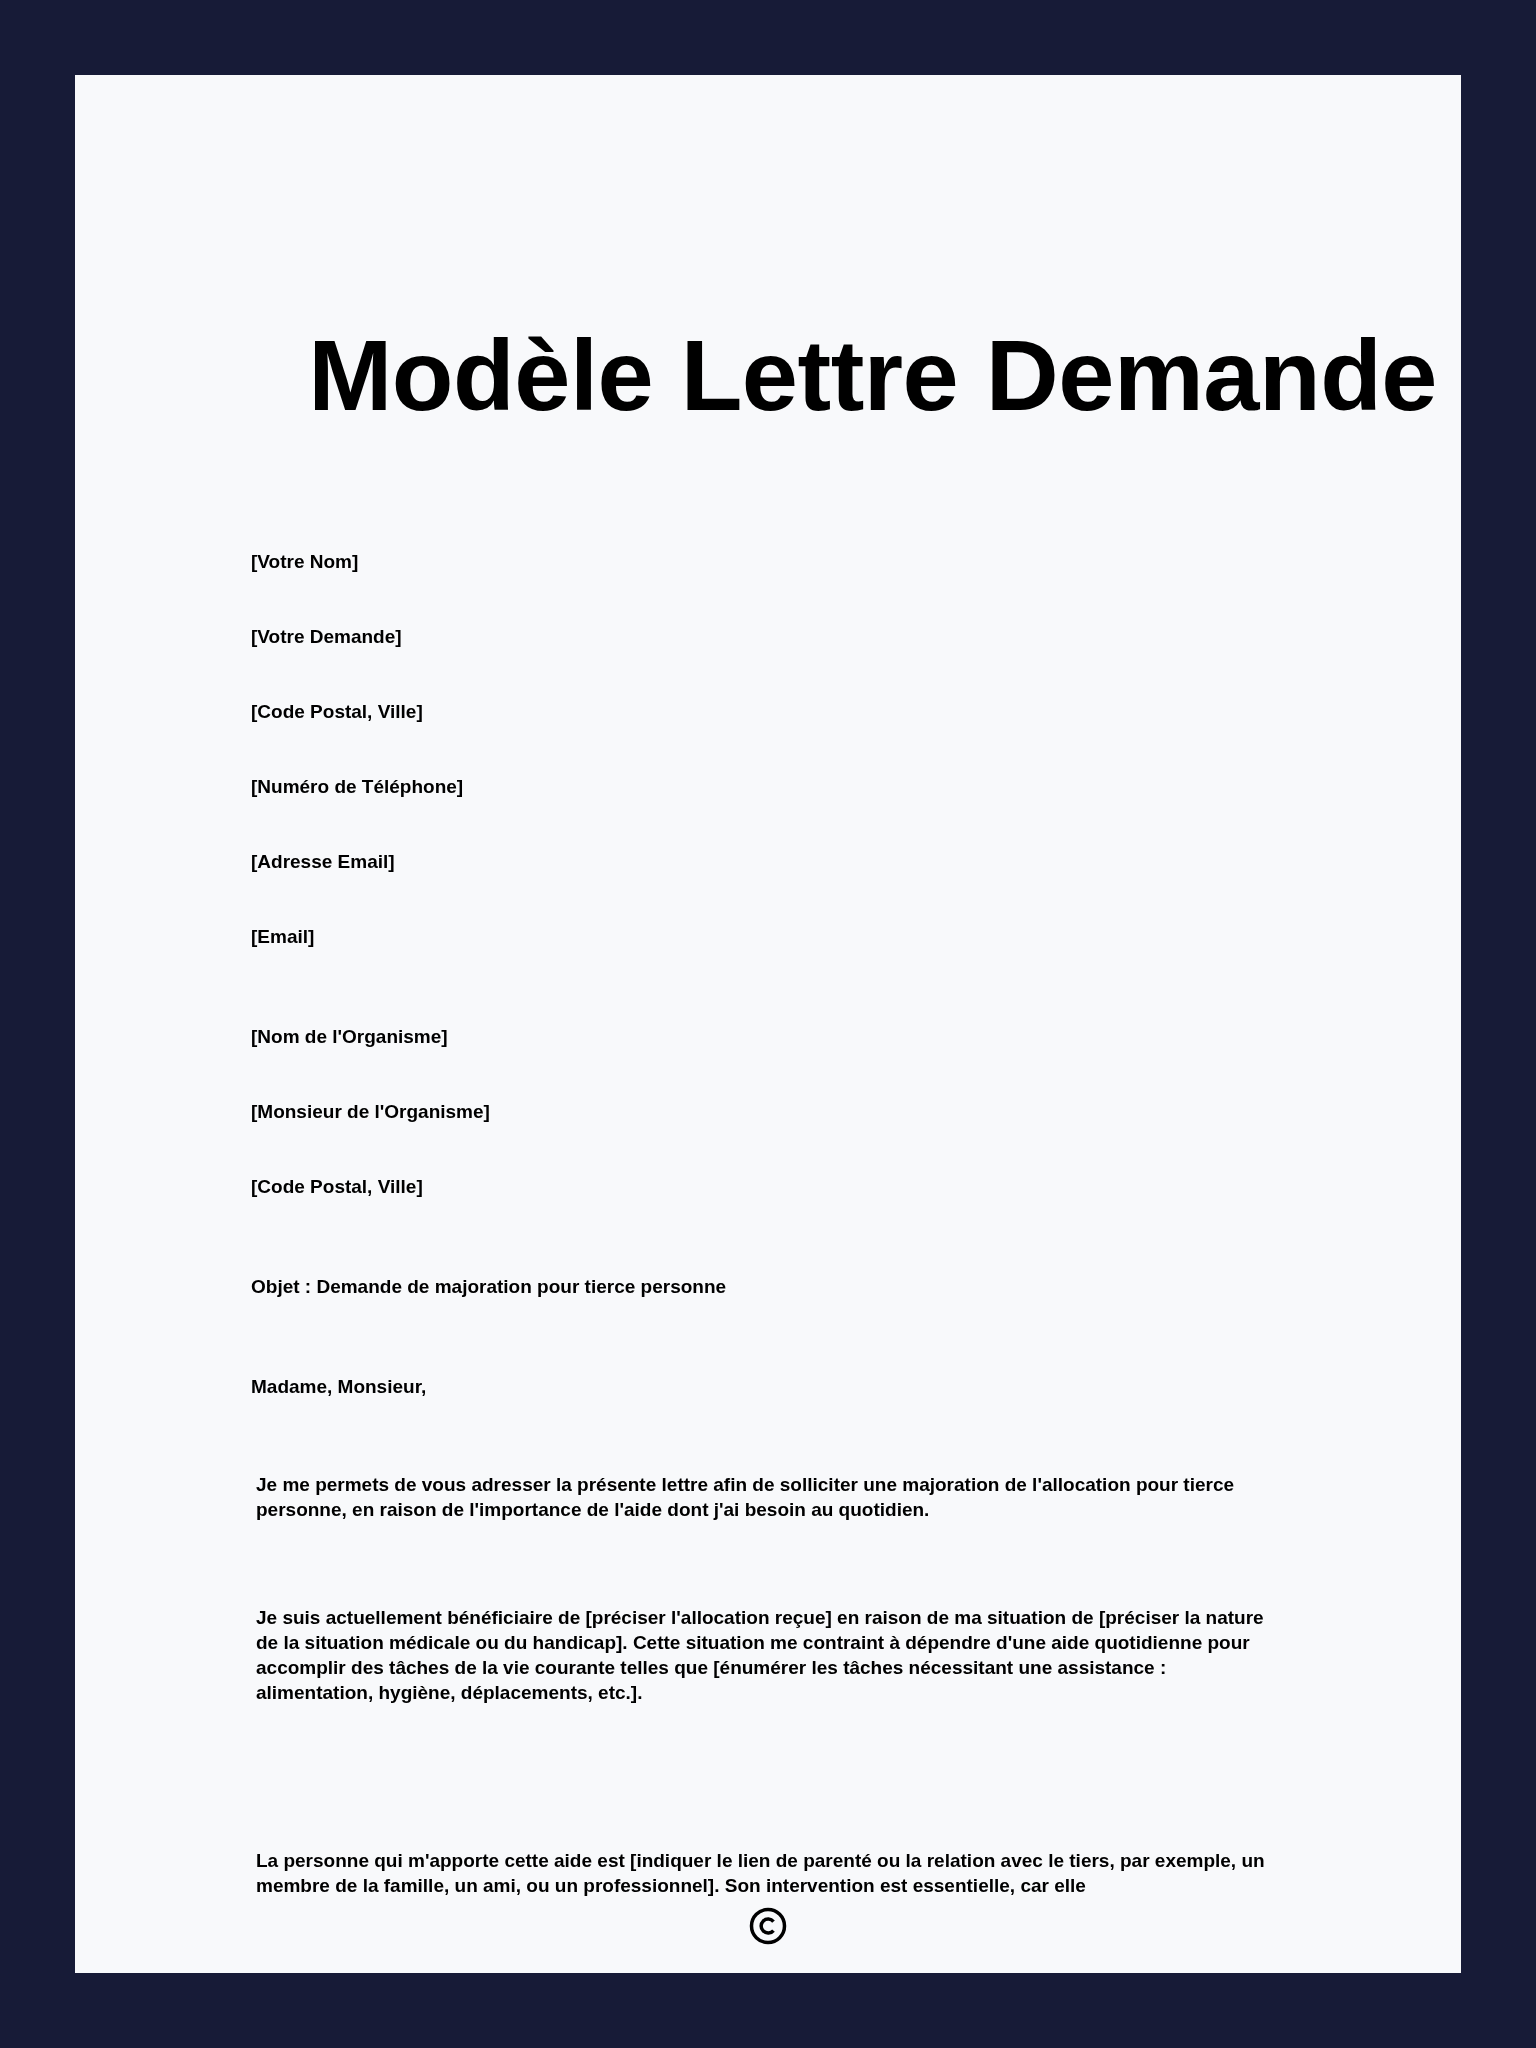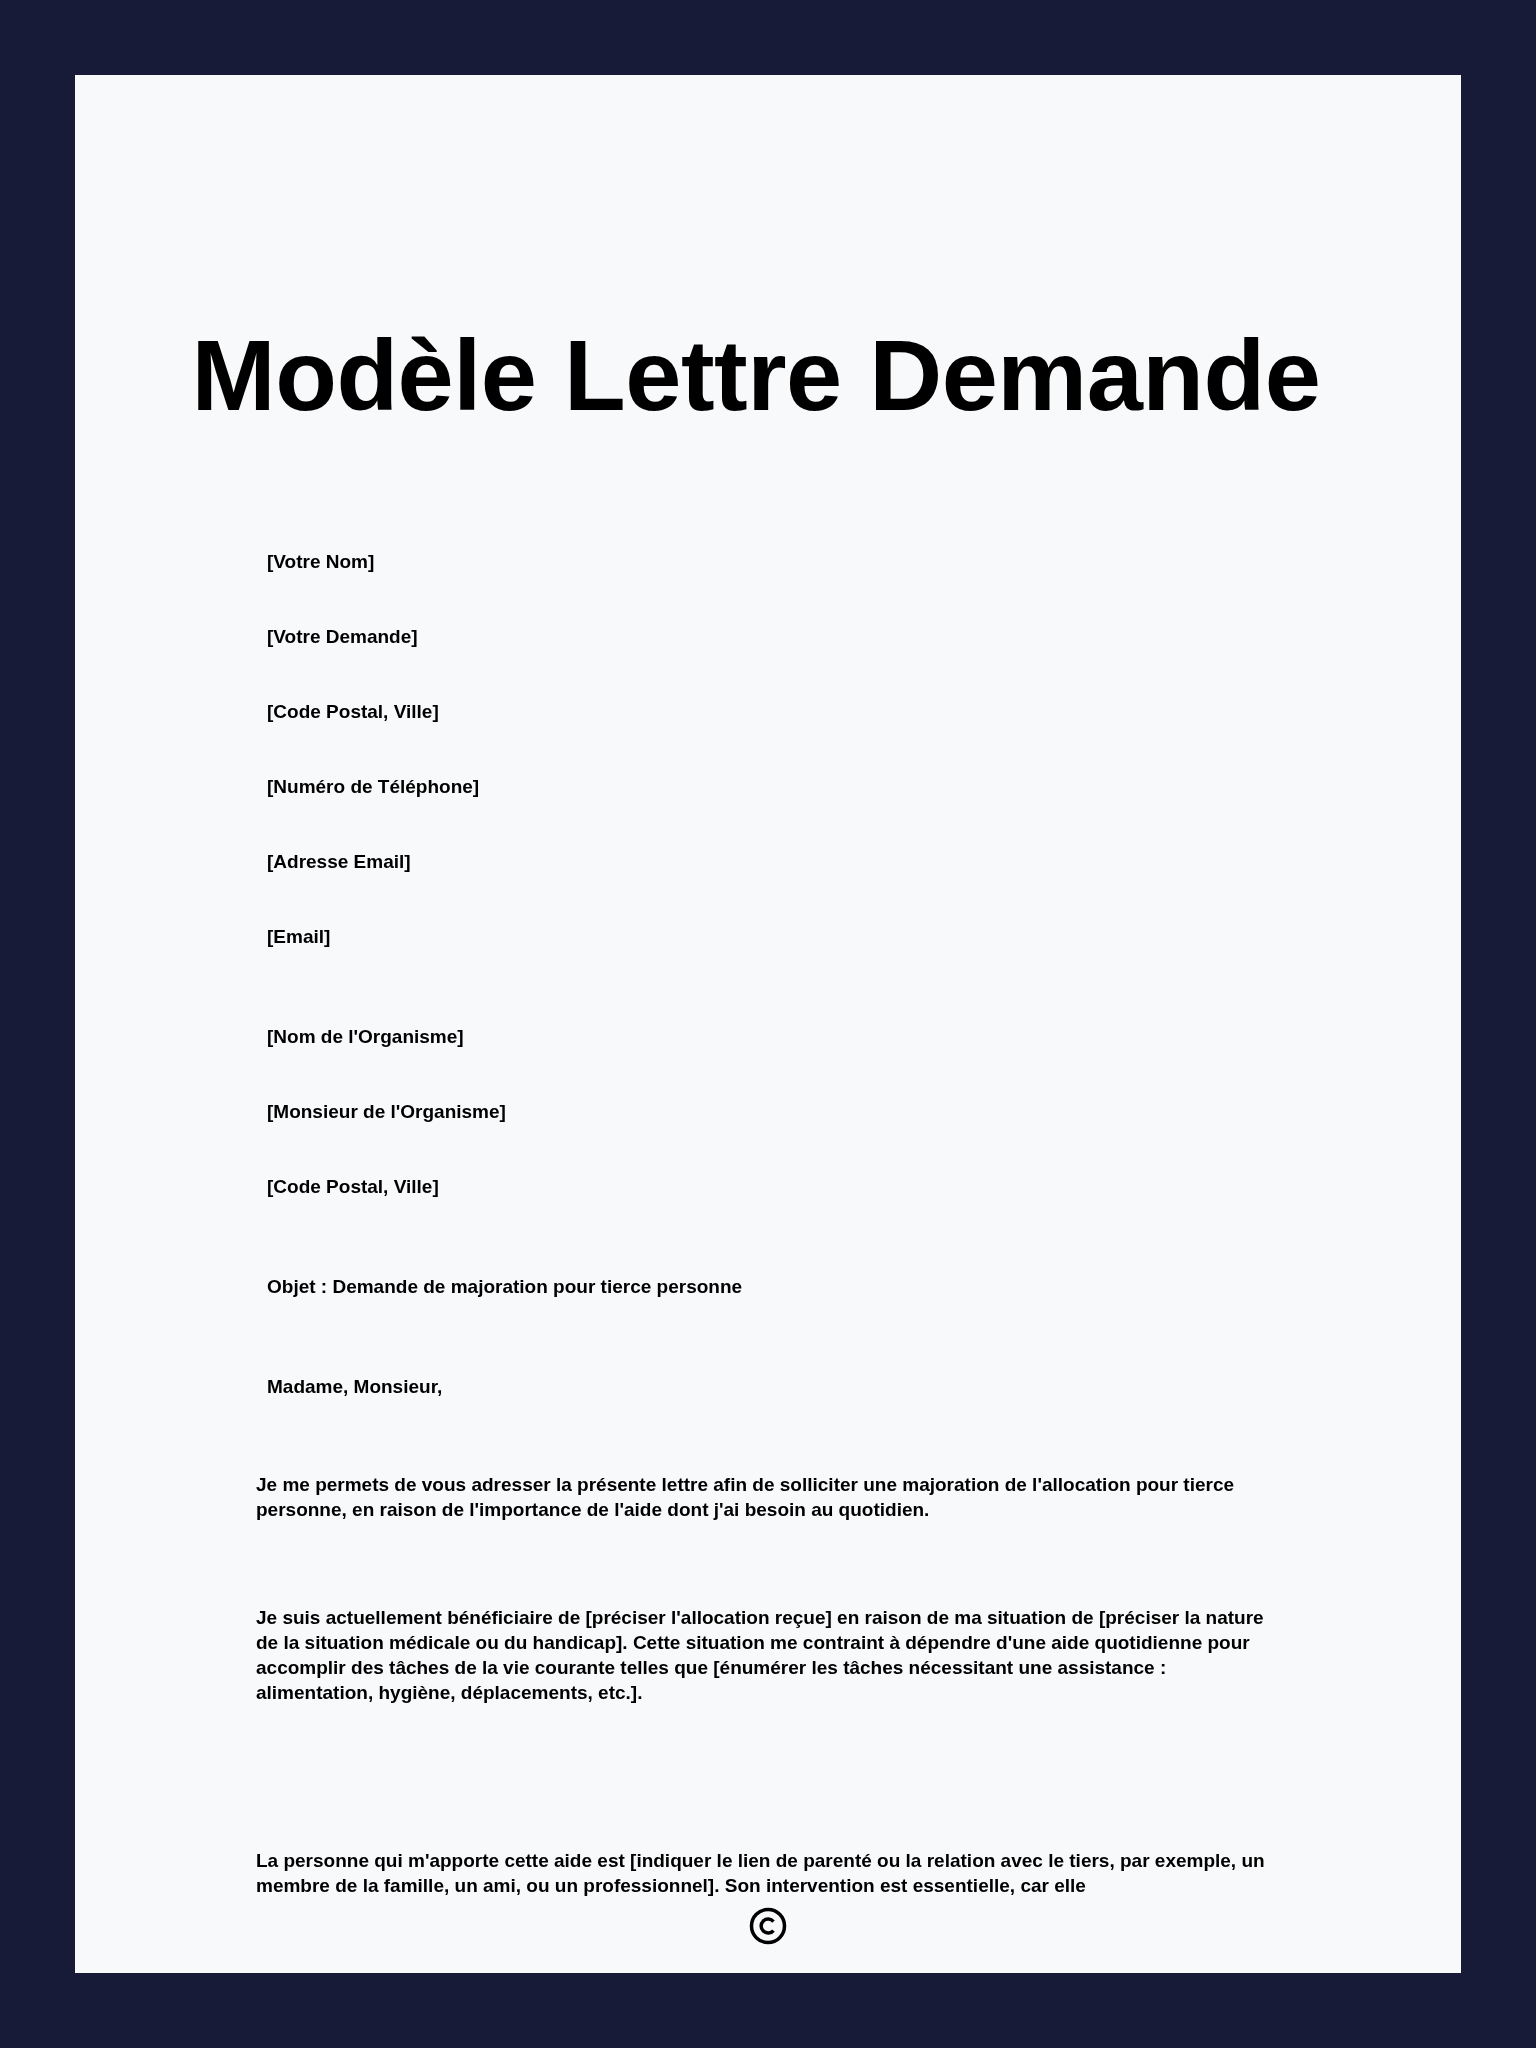--- a/index.html
+++ b/index.html
@@ -22,41 +22,41 @@
     height: 1898px;
     background: #f8f9fb;
     overflow: hidden;
   }
   .title {
     position: absolute;
     left: 0;
     top: 250px;
     width: 1362px;
     margin: 0;
-    text-align: center;
+    text-align: right;
     font-weight: bold;
     font-size: 101px;
     line-height: 100px;
     color: #000000;
     letter-spacing: -0.5px;
   }
   .title span { display: block; }
   .body {
     position: absolute;
     left: 176px;
     top: 0;
     width: 1020px;
     color: #000000;
     font-weight: bold;
     font-size: 19px;
     line-height: 25px;
   }
   .line {
     position: absolute;
-    left: 16px;
+    left: 0;
     white-space: nowrap;
     margin: 0;
   }
   .para {
     position: absolute;
     left: 0;
     width: 1020px;
     margin: 5px;
   }
   .copyright {

